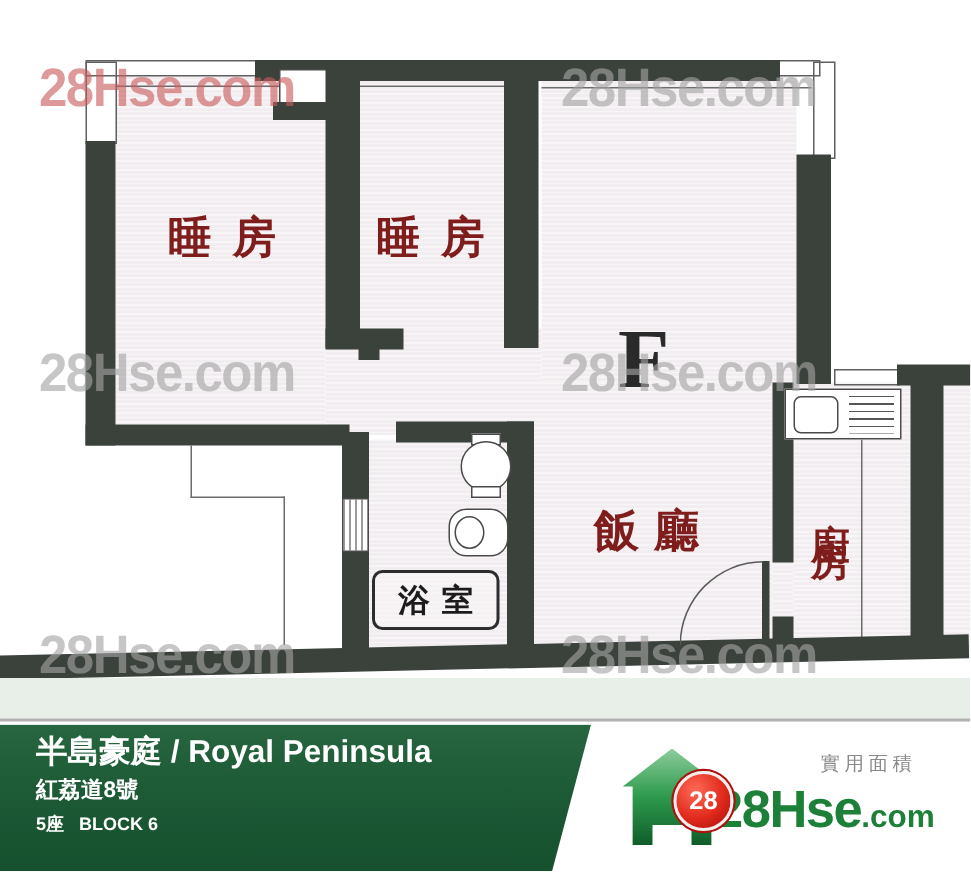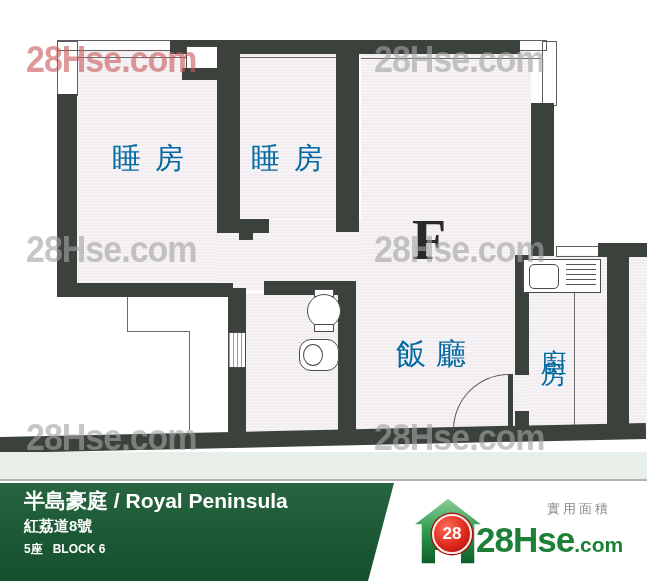--- a/index.html
+++ b/index.html
@@ -6,22 +6,22 @@
   .canvas{position:relative;width:647px;height:581px;background:#ffffff;overflow:hidden;
           font-family:"Liberation Sans", sans-serif;}
   .abs{position:absolute;}
   
   .fill{position:absolute;background:#f2edf0;
         background-image:repeating-linear-gradient(180deg, rgba(255,255,255,.45) 0 1px, rgba(0,0,0,0) 1px 3px);}
   .wall{position:absolute;background:#3a423b;}
   .thin{position:absolute;background:#6b6b6b;}
   .thinbox{position:absolute;border:1px solid #5f5f5f;background:transparent;}
   .whitebox{position:absolute;background:#ffffff;border:1px solid #4a4a4a;}
-  .room-label{position:absolute;font-family:"Liberation Serif", serif;color:#0369a1;
-              white-space:nowrap;font-weight:400;}
+  .room-label{position:absolute;font-family:"Liberation Serif", serif;color:#7f1d1d;
+              white-space:nowrap;font-weight:700;}
   .unit-letter{position:absolute;font-family:"Liberation Serif", serif;color:#2a2a2a;
                font-size:56px;font-weight:600;}
   .bath-box{position:absolute;border:2px solid #2d2d2d;border-radius:7px;background:rgba(248,245,247,.6);
             display:flex;align-items:center;justify-content:center;
             font-family:"Liberation Serif", serif;font-size:21px;font-weight:600;color:#1c1c1c;
             letter-spacing:8px;padding-left:8px;box-sizing:border-box;}
   .fixture{position:absolute;background:#fff;border:1px solid #4a4a4a;box-sizing:border-box;}
   .stripes{position:absolute;background:repeating-linear-gradient(180deg,#555 0 1px,rgba(0,0,0,0) 1px 5px);}
   .hatch{position:absolute;background:#fff;border:1px solid #4a4a4a;box-sizing:border-box;
          background-image:repeating-linear-gradient(90deg,#9a9a9a 0 1px,rgba(0,0,0,0) 1px 4px);}
@@ -33,21 +33,21 @@
   .pale-band{position:absolute;left:0;top:452px;width:647px;height:29px;background:#e8efe9;}
   .gray-rule{position:absolute;left:0;top:479px;width:647px;height:2px;background:#b3b3b3;z-index:60;}
   .info-bar{position:absolute;left:0;top:483px;width:647px;height:98px;z-index:61;
             background:linear-gradient(180deg,#276640 0%,#1d5a36 45%,#16502e 100%);
             clip-path:polygon(0 0,394px 0,368px 100%,0 100%);color:#ffffff;}
   .bar-title{top:487px;font-size:21px;font-weight:bold;z-index:62;color:#fff;position:absolute;left:24px;white-space:pre;}
   .bar-address{top:517px;font-size:15px;font-weight:bold;z-index:62;color:#fff;position:absolute;left:24px;white-space:pre;}
   .bar-block{top:541px;font-size:12px;font-weight:bold;z-index:62;color:#fff;position:absolute;left:24px;white-space:pre;}
   .bar-area{top:557px;font-size:12.5px;font-weight:bold;z-index:62;color:#fff;position:absolute;left:24px;white-space:pre;}
   .logo{position:absolute;left:405px;top:495px;width:235px;height:80px;z-index:62;}
-  .badge{position:absolute;left:27px;top:19px;width:36px;height:36px;border-radius:50%;
+  .badge{position:absolute;left:44px;top:19px;width:36px;height:36px;border-radius:50%;
          background:radial-gradient(circle at 35% 30%,#ff6a57 0%,#e02a1c 55%,#a80d0d 100%);
          border:2px solid #fdecec;box-shadow:0 0 0 1.5px #b01010;color:#fff;font-weight:bold;
          font-size:17px;display:flex;align-items:center;justify-content:center;z-index:3;}
   .brand-name{position:absolute;left:71px;top:25px;font-size:35px;font-weight:bold;color:#1d8038;
               letter-spacing:-1px;z-index:2;}
   .brand-tld{font-size:21px;font-weight:bold;color:#1d8038;letter-spacing:0;}
   .brand-tagline{position:absolute;left:142px;top:5px;font-size:13px;color:#8a8a8a;letter-spacing:3px;
                  white-space:nowrap;z-index:2;}
 </style>
 </head>
@@ -111,20 +111,23 @@
     <div class="fixture" style="left:303px;top:344px;width:20px;height:22px;border-radius:50%;"></div>
 
     <div class="wall" style="left:508px;top:374px;width:5px;height:56px;"></div>
     <div class="door-arc" style="left:453px;top:374px;width:55px;height:55px;"></div>
 
     <div class="room-label" style="left:112px;top:139px;font-size:29px;letter-spacing:14px;">睡房</div>
     <div class="room-label" style="left:251px;top:139px;font-size:29px;letter-spacing:14px;">睡房</div>
     <div class="unit-letter" style="left:412px;top:208px;">F</div>
     <div class="room-label" style="left:396px;top:334px;font-size:30px;letter-spacing:10px;">飯廳</div>
     <div class="room-label" style="left:536px;top:328px;font-size:26px;writing-mode:vertical-rl;letter-spacing:10px;">廚房</div>
+    <div class="bath-box" style="left:248px;top:380px;width:85px;height:40px;">
+      <span>浴室</span>
+    </div>
 
     <div class="watermark red" style="left:26px;top:40px;">28Hse.com</div>
     <div class="watermark" style="left:374px;top:40px;">28Hse.com</div>
     <div class="watermark" style="left:26px;top:230px;">28Hse.com</div>
     <div class="watermark" style="left:374px;top:230px;">28Hse.com</div>
     <div class="watermark" style="left:26px;top:418px;">28Hse.com</div>
     <div class="watermark" style="left:374px;top:418px;">28Hse.com</div>
   </div>
 
   <div class="pale-band"></div>

